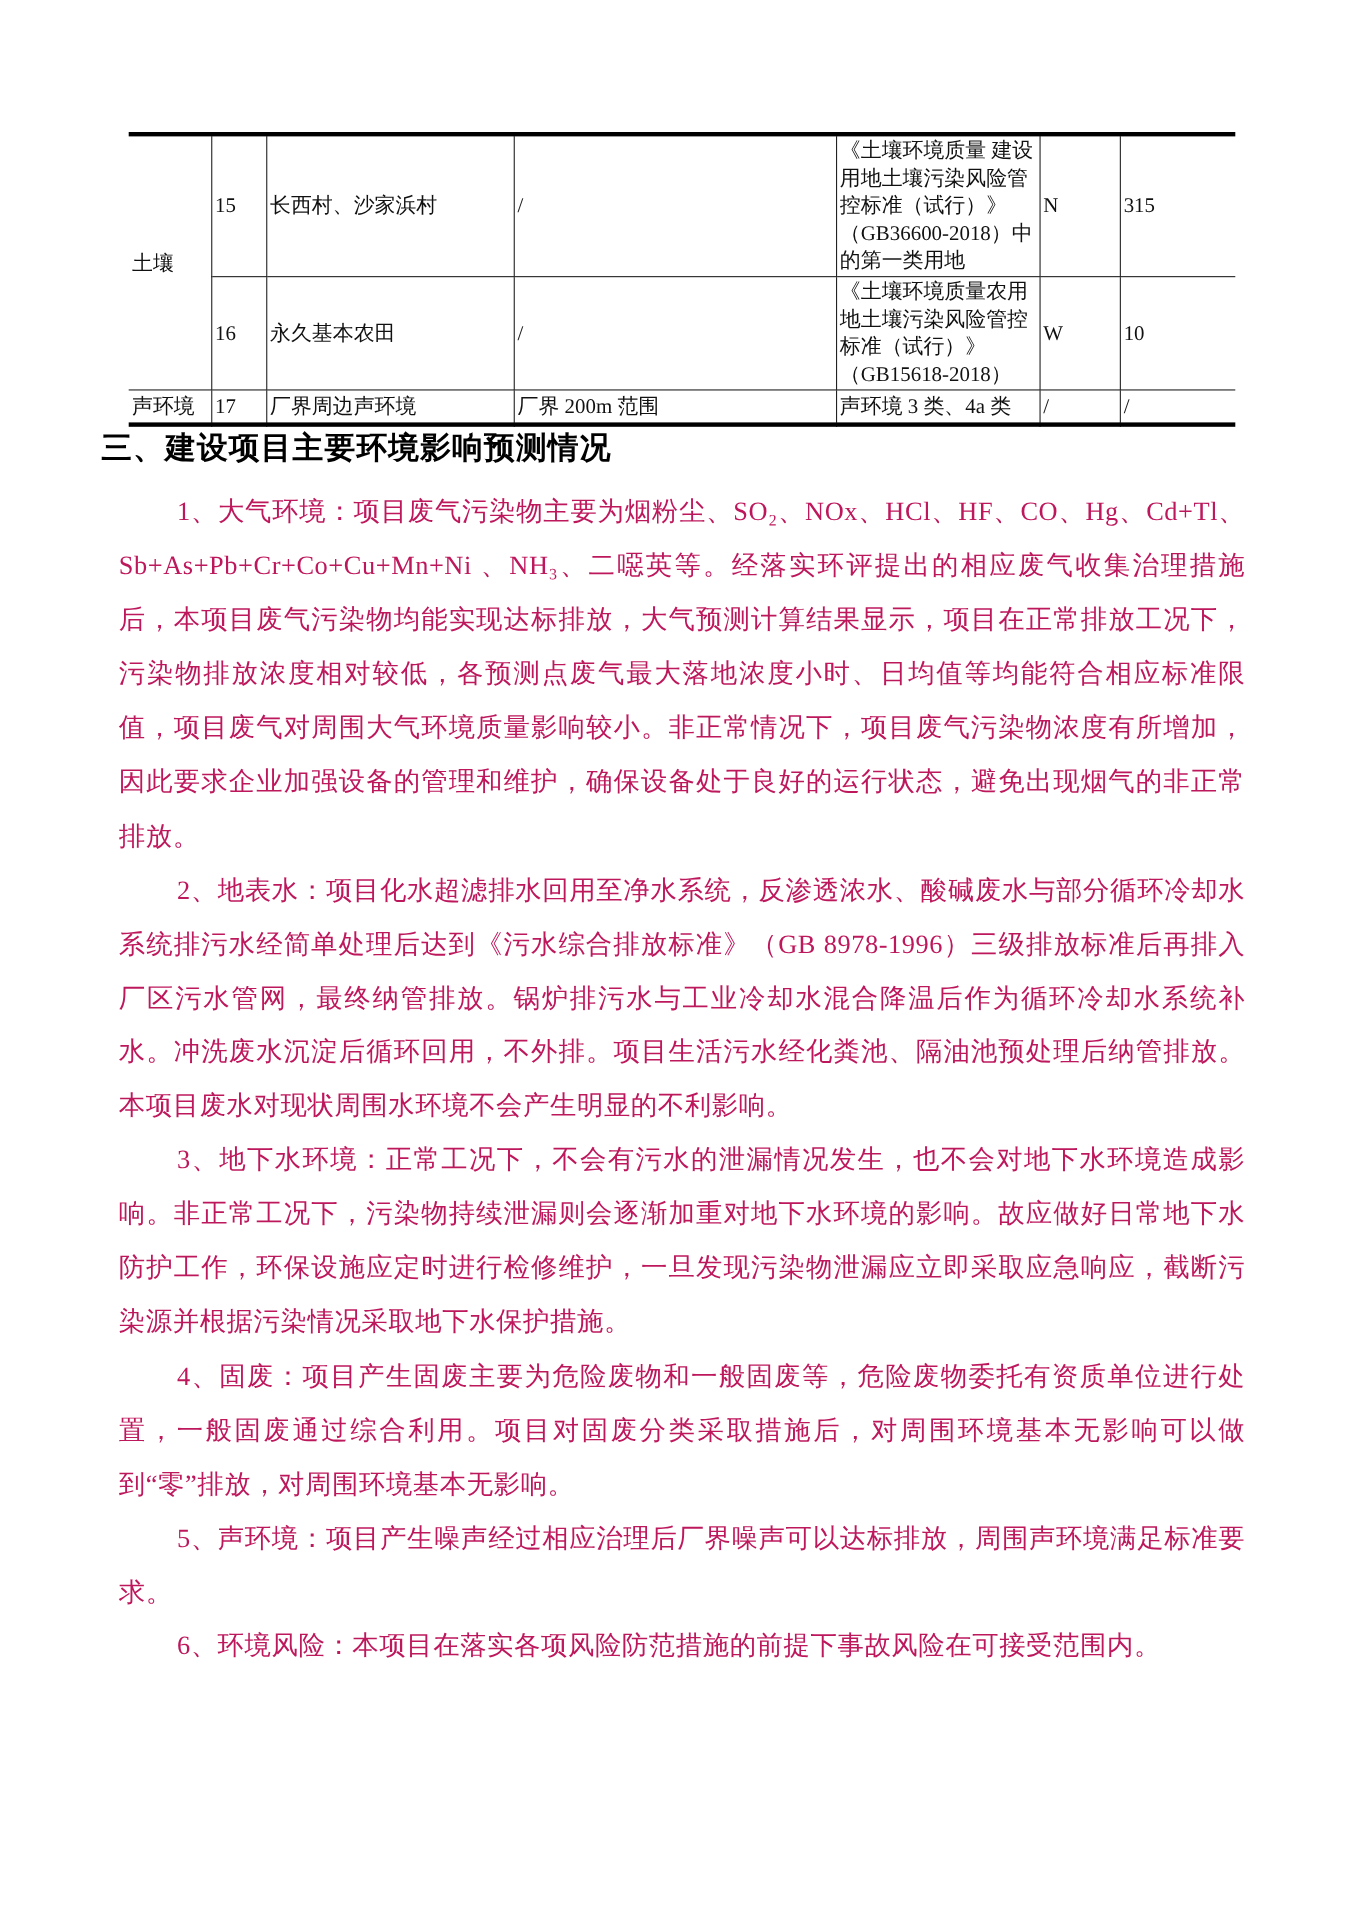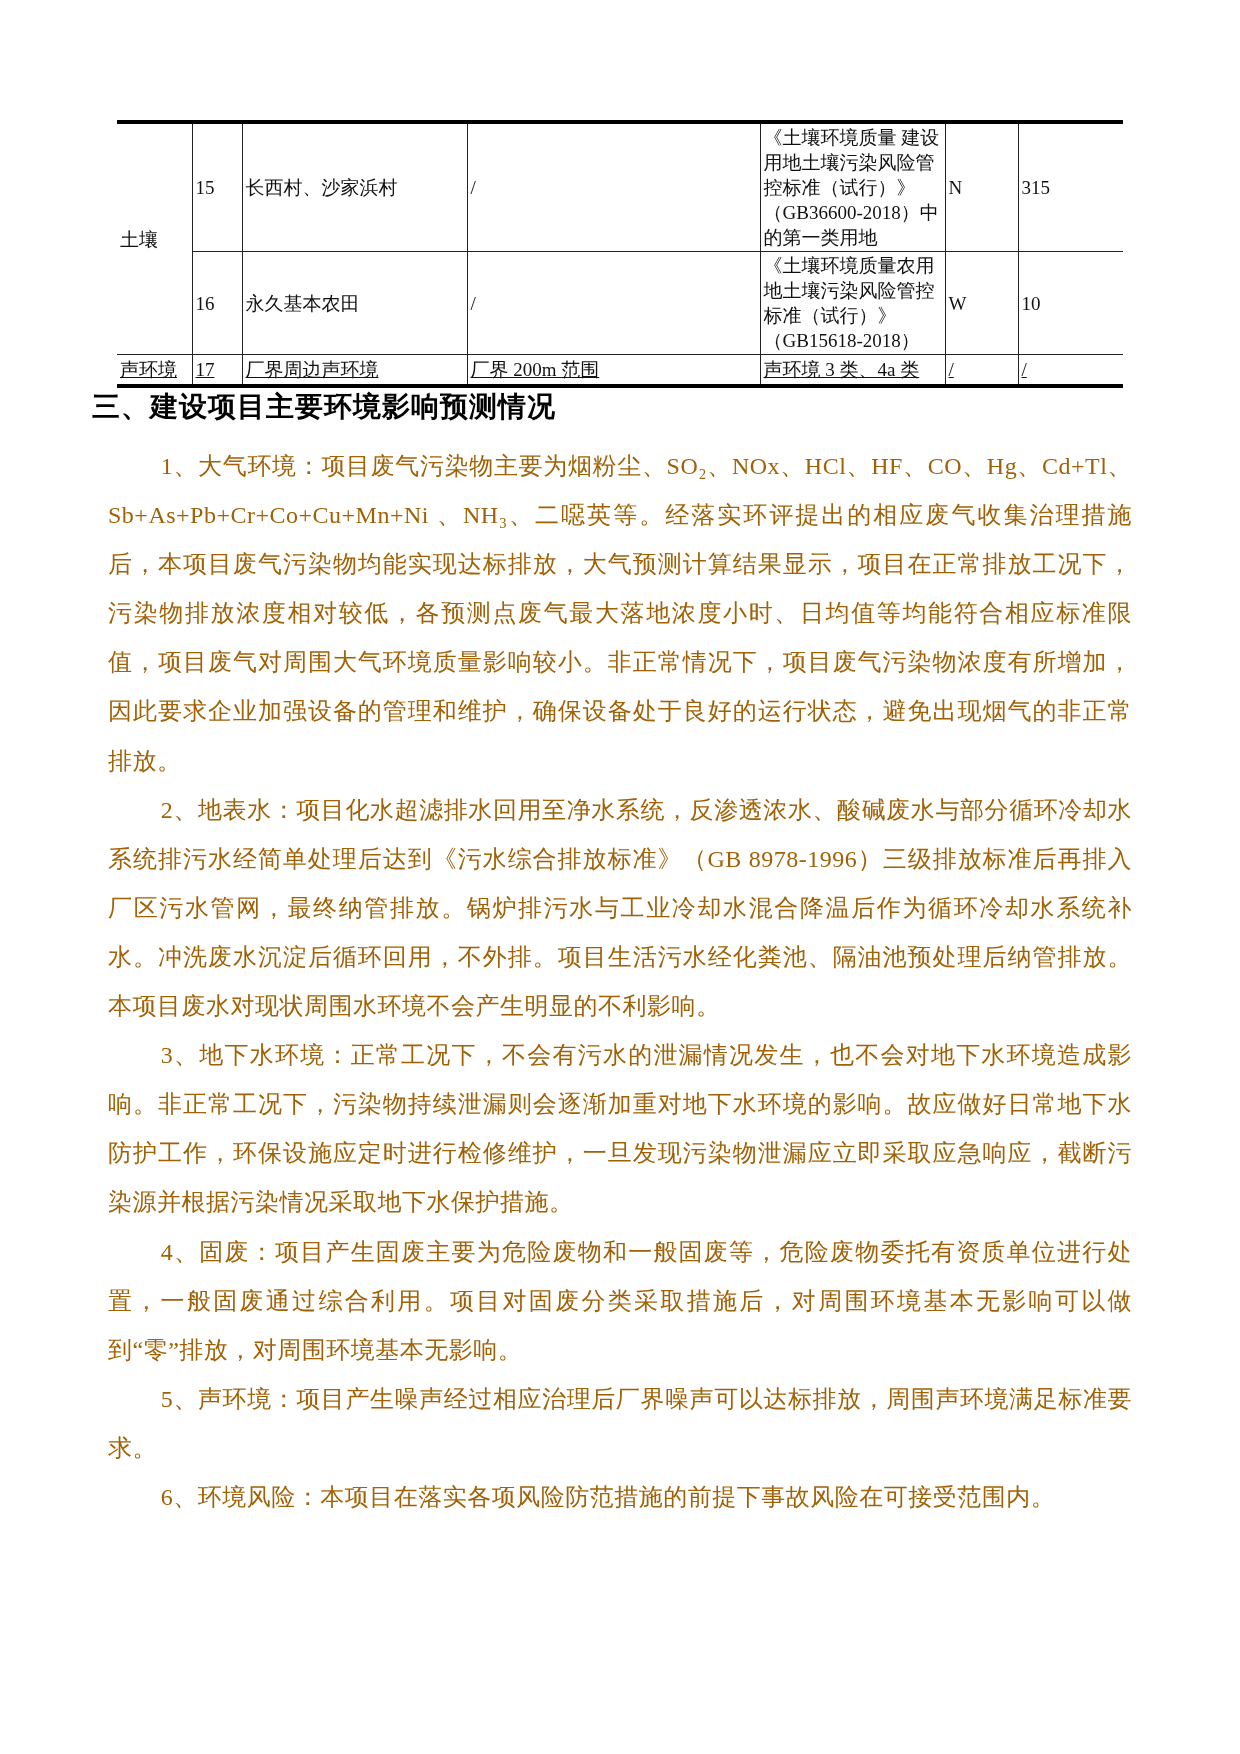--- a/index.html
+++ b/index.html
@@ -32,21 +32,21 @@
     font-size: 19px;
     line-height: 25px;
     padding: 1px 3px;
     color: #111;
     overflow: hidden;
   }
   table.doc-table td.no-left  { border-left: none; }
   table.doc-table td.no-right { border-right: none; }
   tr.row-15 { height: 127px; }
   tr.row-16 { height: 100px; }
-  tr.row-17 { height: 31px; text-decoration: underline;  }
+  tr.row-17 { height: 31px;  }
   td.std-cell { font-size: 18.5px; line-height: 25px; padding: 1px 2px; }
 
   
   .section-heading {
     position: absolute;
     top: 389px;
     left: 92px;
     margin: 0;
     font-family: "Liberation Sans", sans-serif;
     font-weight: 700;
@@ -64,21 +64,21 @@
     width: 1024px;
   }
   .body-text p {
     margin: 0;
     font-size: 24px;
     line-height: 49.1px;
     letter-spacing: 0.5px;
     text-align: justify;
     text-justify: inter-character;
     text-indent: 2.2em;
-    color: #a16207;
+    color: #be185d;
   }
 </style>
 </head>
 <body>
 
 <div class="page">
 
   <table class="doc-table">
     <colgroup>
       <col style="width:75px">

